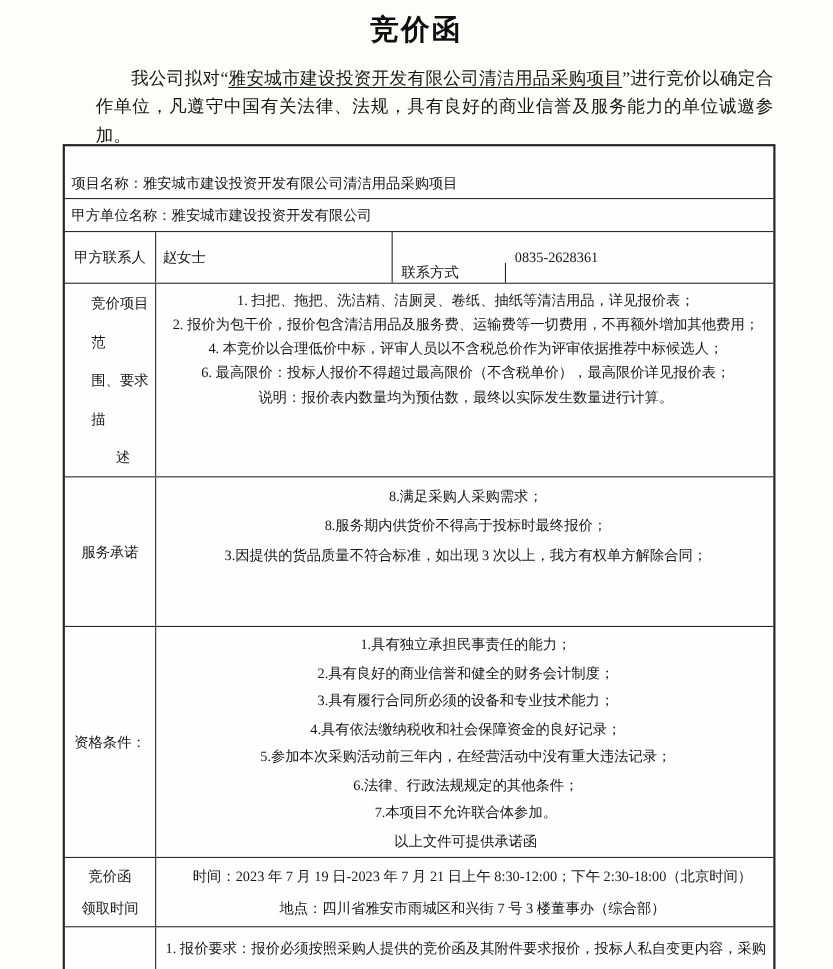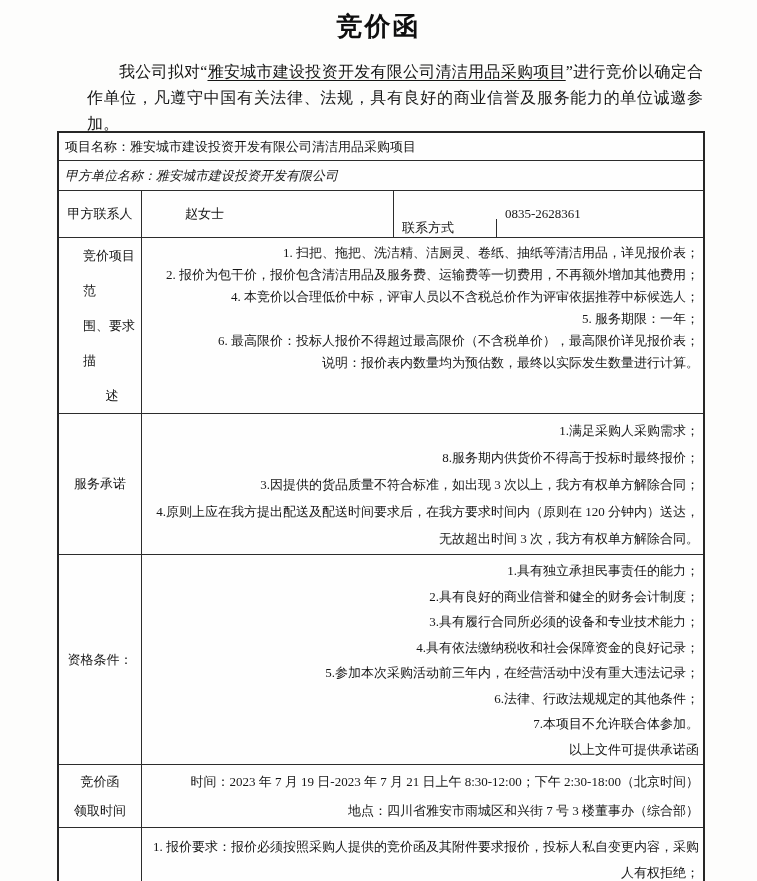--- a/index.html
+++ b/index.html
@@ -26,42 +26,42 @@
   .t-row{display:flex;border-top:1.5px solid #2c2c2c;box-sizing:border-box;}
   .t-row:first-child{border-top:none;}
   .full-cell{flex:1;display:flex;align-items:center;padding:0 6px;}
   .lab{
     flex:0 0 83px;box-sizing:border-box;border-right:1.5px solid #2c2c2c;
     display:flex;flex-direction:column;align-items:center;justify-content:center;
     text-align:left;
   }
   .con{flex:1;min-width:0;padding:2px 4px 2px 6px;box-sizing:border-box;}
   .cell-m{box-sizing:border-box;border-right:1.5px solid #2c2c2c;display:flex;align-items:center;padding:0 6px;}
-  .w-name{flex:0 0 215px;margin-left:37px;}
+  .w-name{flex:0 0 215px;}
   .w-phl{flex:0 0 103px;padding-left:8px;margin-top:28px;}
   .w-ph{flex:1;display:flex;align-items:center;padding:0 8px;}
-  .r1{min-height:27px;}
-  .r2{min-height:30px;font-style:italic;}
+  .r1{min-height:27px;margin-top:20px;}
+  .r2{min-height:30px;}
   .r3{min-height:28px;}
   .r4{min-height:154px;}
   .r5{min-height:136px;}
   .r6{min-height:207px;}
   .r7{min-height:58px;}
   .r8{min-height:112px;}
   .r4 .line{line-height:22px;}
   .r5 .line{line-height:27px;}
   .r6 .line{line-height:25.5px;}
   .r7 .line{line-height:29px;margin-left:12px;}
   .r8 .line{line-height:26px;}
   .r8 .con{padding-top:6px;}
   .r4 .con{padding-top:4px;}
   .r5 .con,.r6 .con{padding-top:3px;}
   .lab-multi{line-height:35px;padding-left:24px;}
   .lab-two{line-height:29px;}
-  .line{text-align:right;}
+  .line{text-align:center;}
 </style>
 </head>
 <body>
 
 <h1 class="page-title">竞价函</h1>
 
 <p class="intro"><span>我公司拟对“</span><span class="uline">雅安城市建设投资开发有限公司清洁用品采购项目</span><span>”进行竞价以确定合作单位，凡遵守中国有关法律、法规，具有良好的商业信誉及服务能力的单位诚邀参加。</span></p>
 
 <div class="tbl">
 
@@ -83,33 +83,31 @@
   <div class="t-row r4">
     <div class="lab lab-multi">
       <div>竞价项目范</div>
       <div>围、要求描</div>
       <div>述</div>
     </div>
     <div class="con">
       <div class="line">1. 扫把、拖把、洗洁精、洁厕灵、卷纸、抽纸等清洁用品，详见报价表；</div>
       <div class="line">2. 报价为包干价，报价包含清洁用品及服务费、运输费等一切费用，不再额外增加其他费用；</div>
       <div class="line">4. 本竞价以合理低价中标，评审人员以不含税总价作为评审依据推荐中标候选人；</div>
-      <div class="line">5. 服务期限：一年；</div>
       <div class="line">6. 最高限价：投标人报价不得超过最高限价（不含税单价），最高限价详见报价表；</div>
       <div class="line">说明：报价表内数量均为预估数，最终以实际发生数量进行计算。</div>
     </div>
   </div>
 
   <div class="t-row r5">
     <div class="lab">服务承诺</div>
     <div class="con">
-      <div class="line">1.满足采购人采购需求；</div>
+      <div class="line">8.满足采购人采购需求；</div>
       <div class="line">8.服务期内供货价不得高于投标时最终报价；</div>
       <div class="line">3.因提供的货品质量不符合标准，如出现 3 次以上，我方有权单方解除合同；</div>
-      <div class="line">4.原则上应在我方提出配送及配送时间要求后，在我方要求时间内（原则在 120 分钟内）送达，无故超出时间 3 次，我方有权单方解除合同。</div>
     </div>
   </div>
 
   <div class="t-row r6">
     <div class="lab">资格条件：</div>
     <div class="con">
       <div class="line">1.具有独立承担民事责任的能力；</div>
       <div class="line">2.具有良好的商业信誉和健全的财务会计制度；</div>
       <div class="line">3.具有履行合同所必须的设备和专业技术能力；</div>
       <div class="line">4.具有依法缴纳税收和社会保障资金的良好记录；</div>

